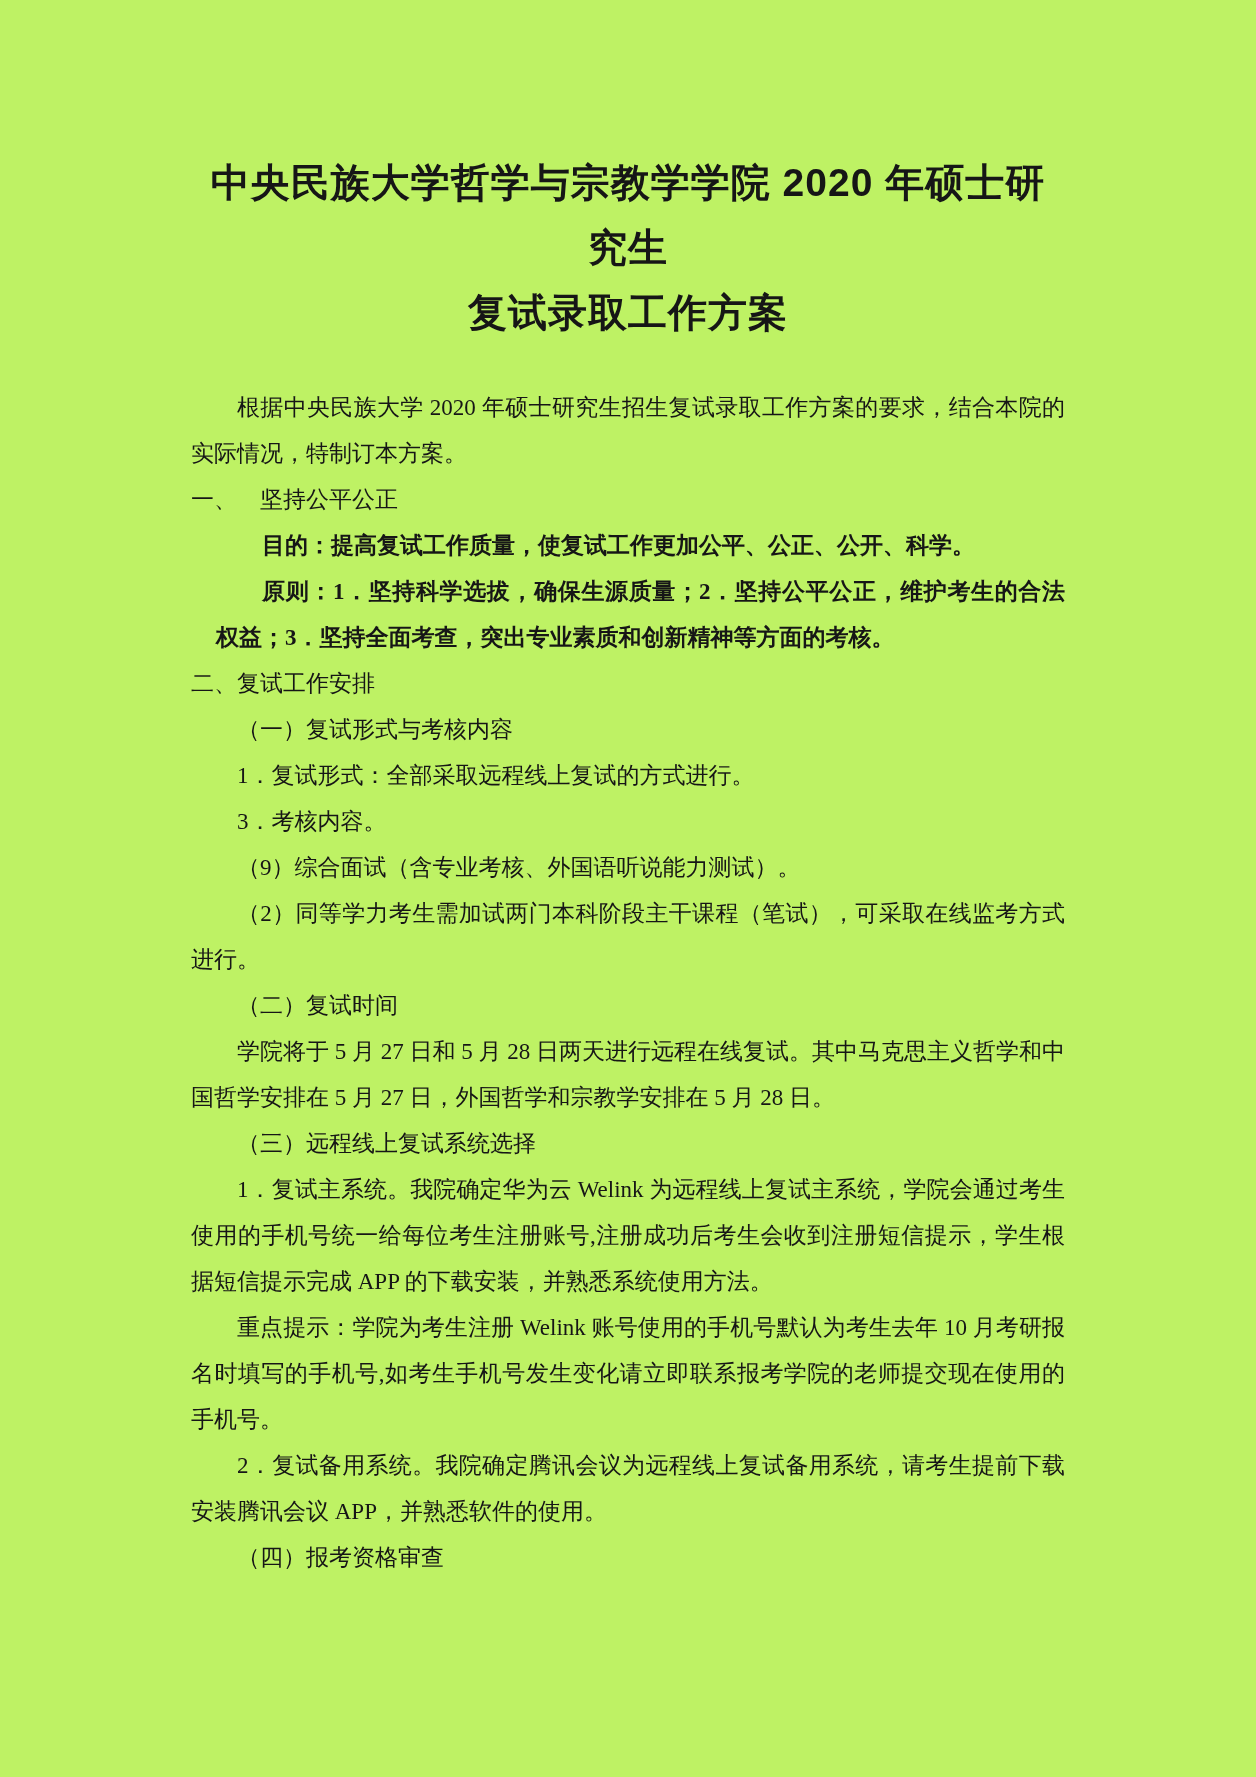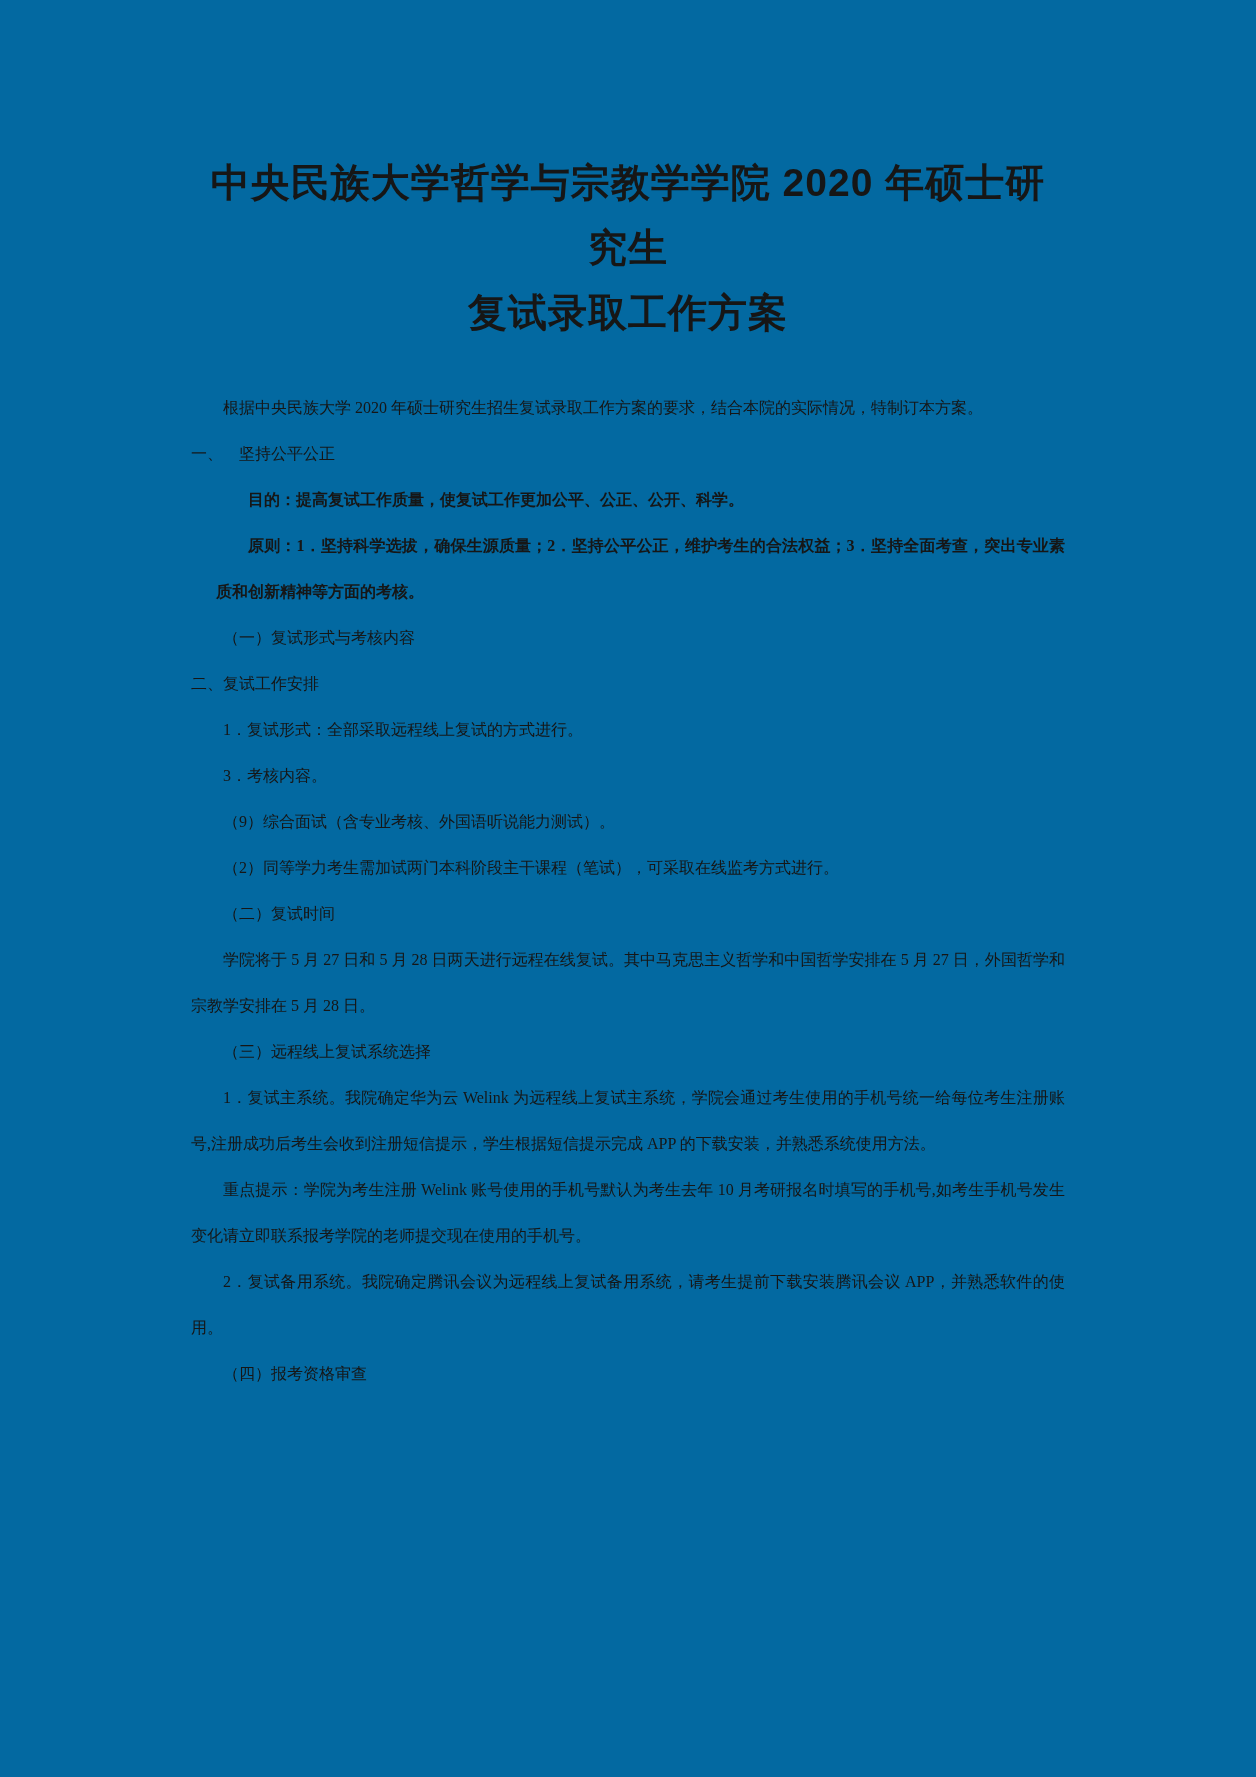--- a/index.html
+++ b/index.html
@@ -2,36 +2,36 @@
 <html><head>
 <meta charset="utf-8">
 <style>
   html, body { margin: 0; padding: 0; background: #ffffff; }
   .page {
     position: relative;
     width: 1256px;
     height: 1777px;
     box-sizing: border-box;
     padding: 150px 191px 0 191px;
-    background: #0369a1;
+    background: #bef264;
     overflow: hidden;
   }
   .doc-title {
     margin: 0 0 40px 0;
     font-family: "Liberation Sans", "DejaVu Sans", sans-serif;
     font-weight: 700;
     font-size: 39px;
     line-height: 65px;
     text-align: center;
     color: #161616;
     letter-spacing: 1px;
   }
   .doc-body {
     font-family: "Liberation Serif", "DejaVu Serif", serif;
-    font-size: 16px;
+    font-size: 23px;
     line-height: 46px;
     color: #161616;
     text-align: justify;
   }
   .para { margin: 0; }
   .para.indent { text-indent: 2em; }
   .para.flush { text-indent: 0; }
   .para.bold { font-weight: 700; margin-left: 25px; }
   .para.fill { text-align-last: justify; }
 </style>
@@ -41,22 +41,22 @@
 <div class="page">
   <h1 class="doc-title">
     <span>中央民族大学哲学与宗教学学院 2020 年硕士研究生</span><br>
     <span>复试录取工作方案</span>
   </h1>
   <div class="doc-body">
       <p class="para indent">根据中央民族大学 2020 年硕士研究生招生复试录取工作方案的要求，结合本院的实际情况，特制订本方案。</p>
       <p class="para flush">一、　坚持公平公正</p>
       <p class="para indent bold">目的：提高复试工作质量，使复试工作更加公平、公正、公开、科学。</p>
       <p class="para indent bold">原则：1．坚持科学选拔，确保生源质量；2．坚持公平公正，维护考生的合法权益；3．坚持全面考查，突出专业素质和创新精神等方面的考核。</p>
+      <p class="para flush">二、复试工作安排</p>
       <p class="para indent">（一）复试形式与考核内容</p>
-      <p class="para flush">二、复试工作安排</p>
       <p class="para indent">1．复试形式：全部采取远程线上复试的方式进行。</p>
       <p class="para indent">3．考核内容。</p>
       <p class="para indent">（9）综合面试（含专业考核、外国语听说能力测试）。</p>
       <p class="para indent">（2）同等学力考生需加试两门本科阶段主干课程（笔试），可采取在线监考方式进行。</p>
       <p class="para indent">（二）复试时间</p>
       <p class="para indent">学院将于 5 月 27 日和 5 月 28 日两天进行远程在线复试。其中马克思主义哲学和中国哲学安排在 5 月 27 日，外国哲学和宗教学安排在 5 月 28 日。</p>
       <p class="para indent">（三）远程线上复试系统选择</p>
       <p class="para indent">1．复试主系统。我院确定华为云 Welink 为远程线上复试主系统，学院会通过考生使用的手机号统一给每位考生注册账号,注册成功后考生会收到注册短信提示，学生根据短信提示完成 APP 的下载安装，并熟悉系统使用方法。</p>
       <p class="para indent">重点提示：学院为考生注册 Welink 账号使用的手机号默认为考生去年 10 月考研报名时填写的手机号,如考生手机号发生变化请立即联系报考学院的老师提交现在使用的手机号。</p>
       <p class="para indent">2．复试备用系统。我院确定腾讯会议为远程线上复试备用系统，请考生提前下载安装腾讯会议 APP，并熟悉软件的使用。</p>

